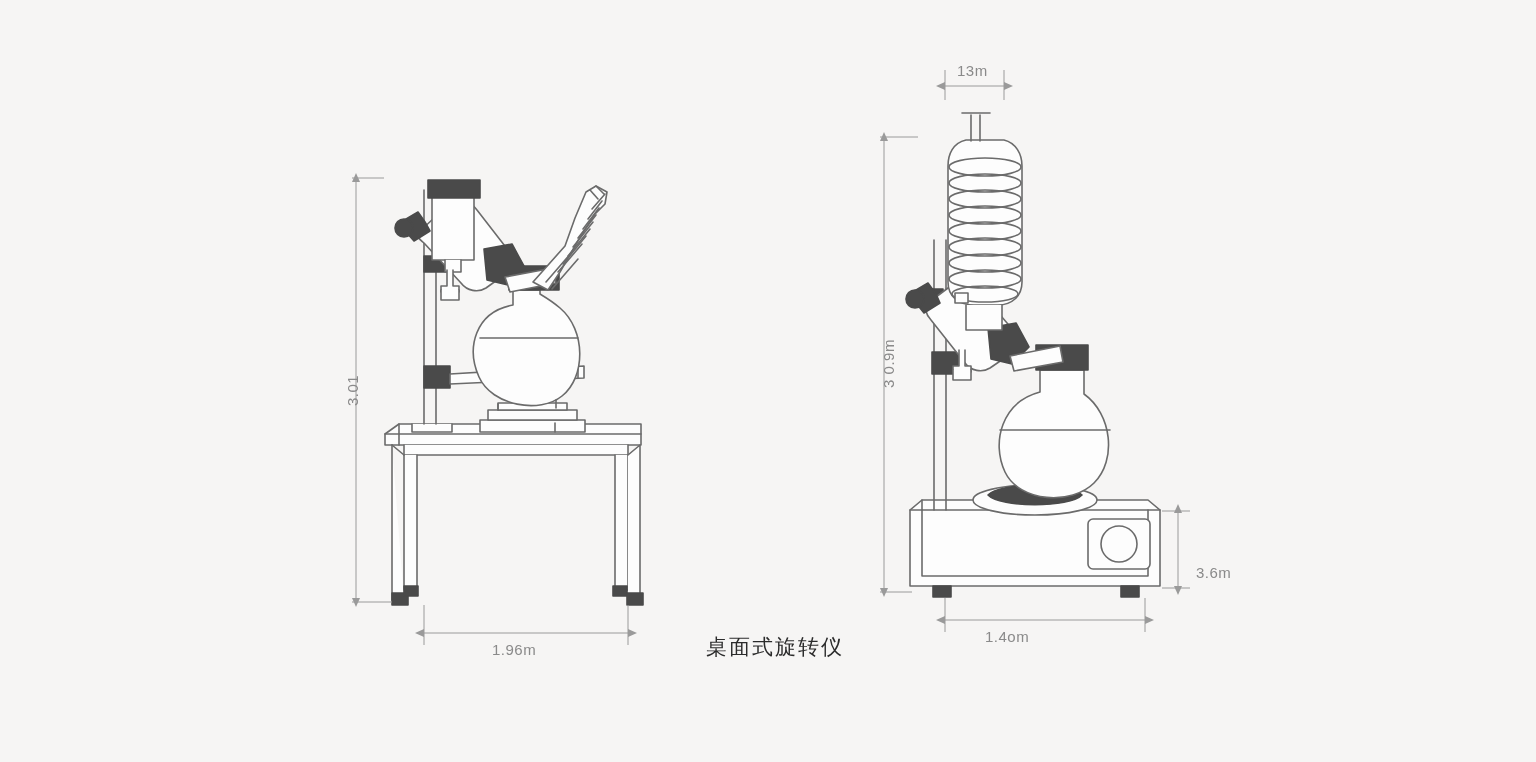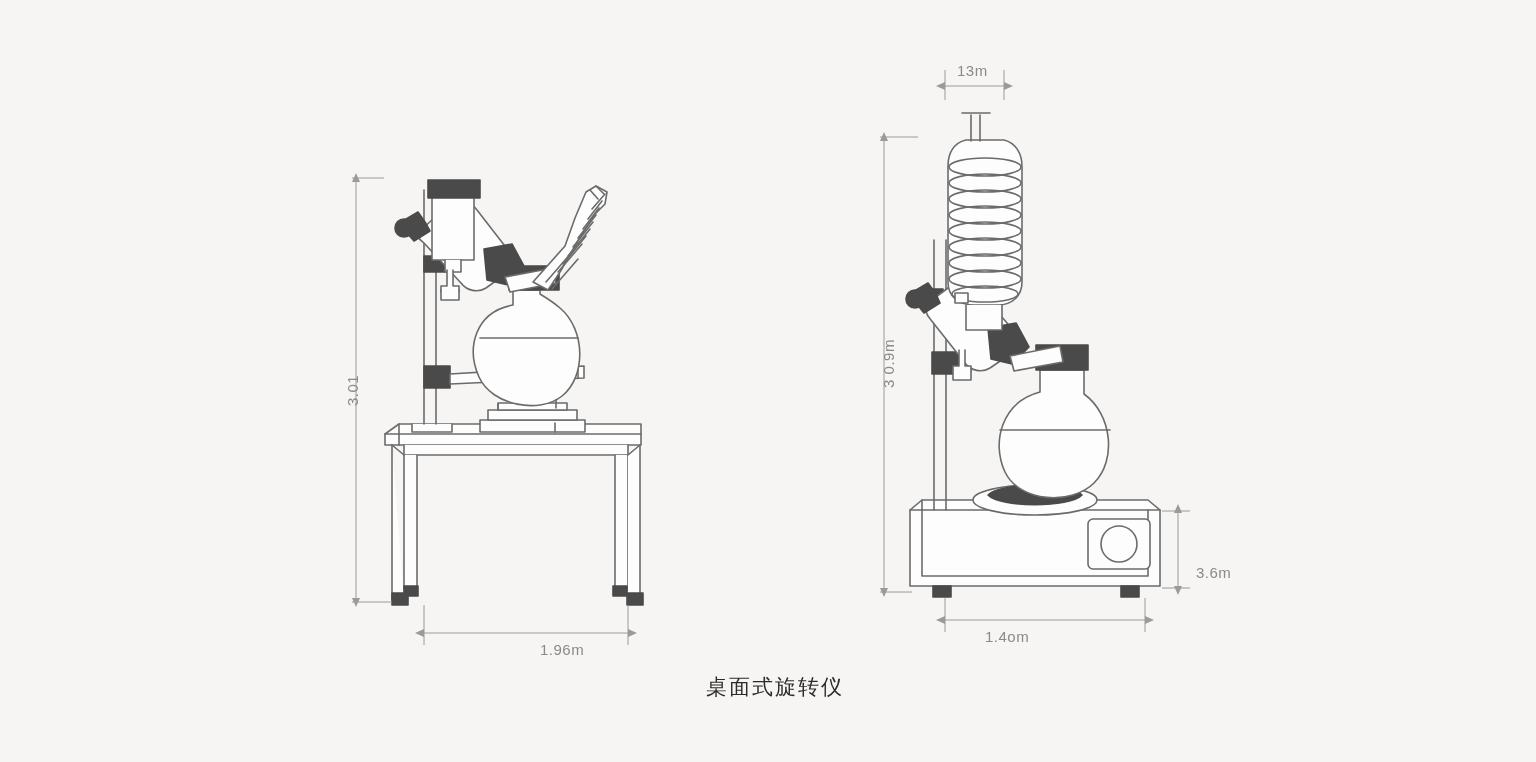--- a/index.html
+++ b/index.html
@@ -284,25 +284,25 @@
       <line x1="1145" y1="598" x2="1145" y2="632"></line>
 
       <line x1="1178" y1="513" x2="1178" y2="586" marker-start="url(#arrL)" marker-end="url(#arrR)"></line>
       <line x1="1162" y1="511" x2="1190" y2="511"></line>
       <line x1="1162" y1="588" x2="1190" y2="588"></line>
     </g>
   </svg>
 
   <div class="dim-label vert" style="left:322px;top:382px;width:60px;text-align:center;">3.01</div>
 
-  <div class="dim-label" style="left:492px;top:641px;margin-left:48px;">1.96m</div>
+  <div class="dim-label" style="left:492px;top:641px;">1.96m</div>
 
   <div class="dim-label" style="left:957px;top:62px;">13m</div>
 
   <div class="dim-label vert" style="left:838px;top:355px;width:100px;text-align:center;">3 0.9m</div>
 
   <div class="dim-label" style="left:1196px;top:564px;">3.6m</div>
 
   <div class="dim-label" style="left:985px;top:628px;">1.4om</div>
 
-  <div class="caption" style="left:706px;top:673px;">桌面式旋转仪</div>
+  <div class="caption" style="left:706px;top:633px;">桌面式旋转仪</div>
 
 </div>
 
 </body></html>

